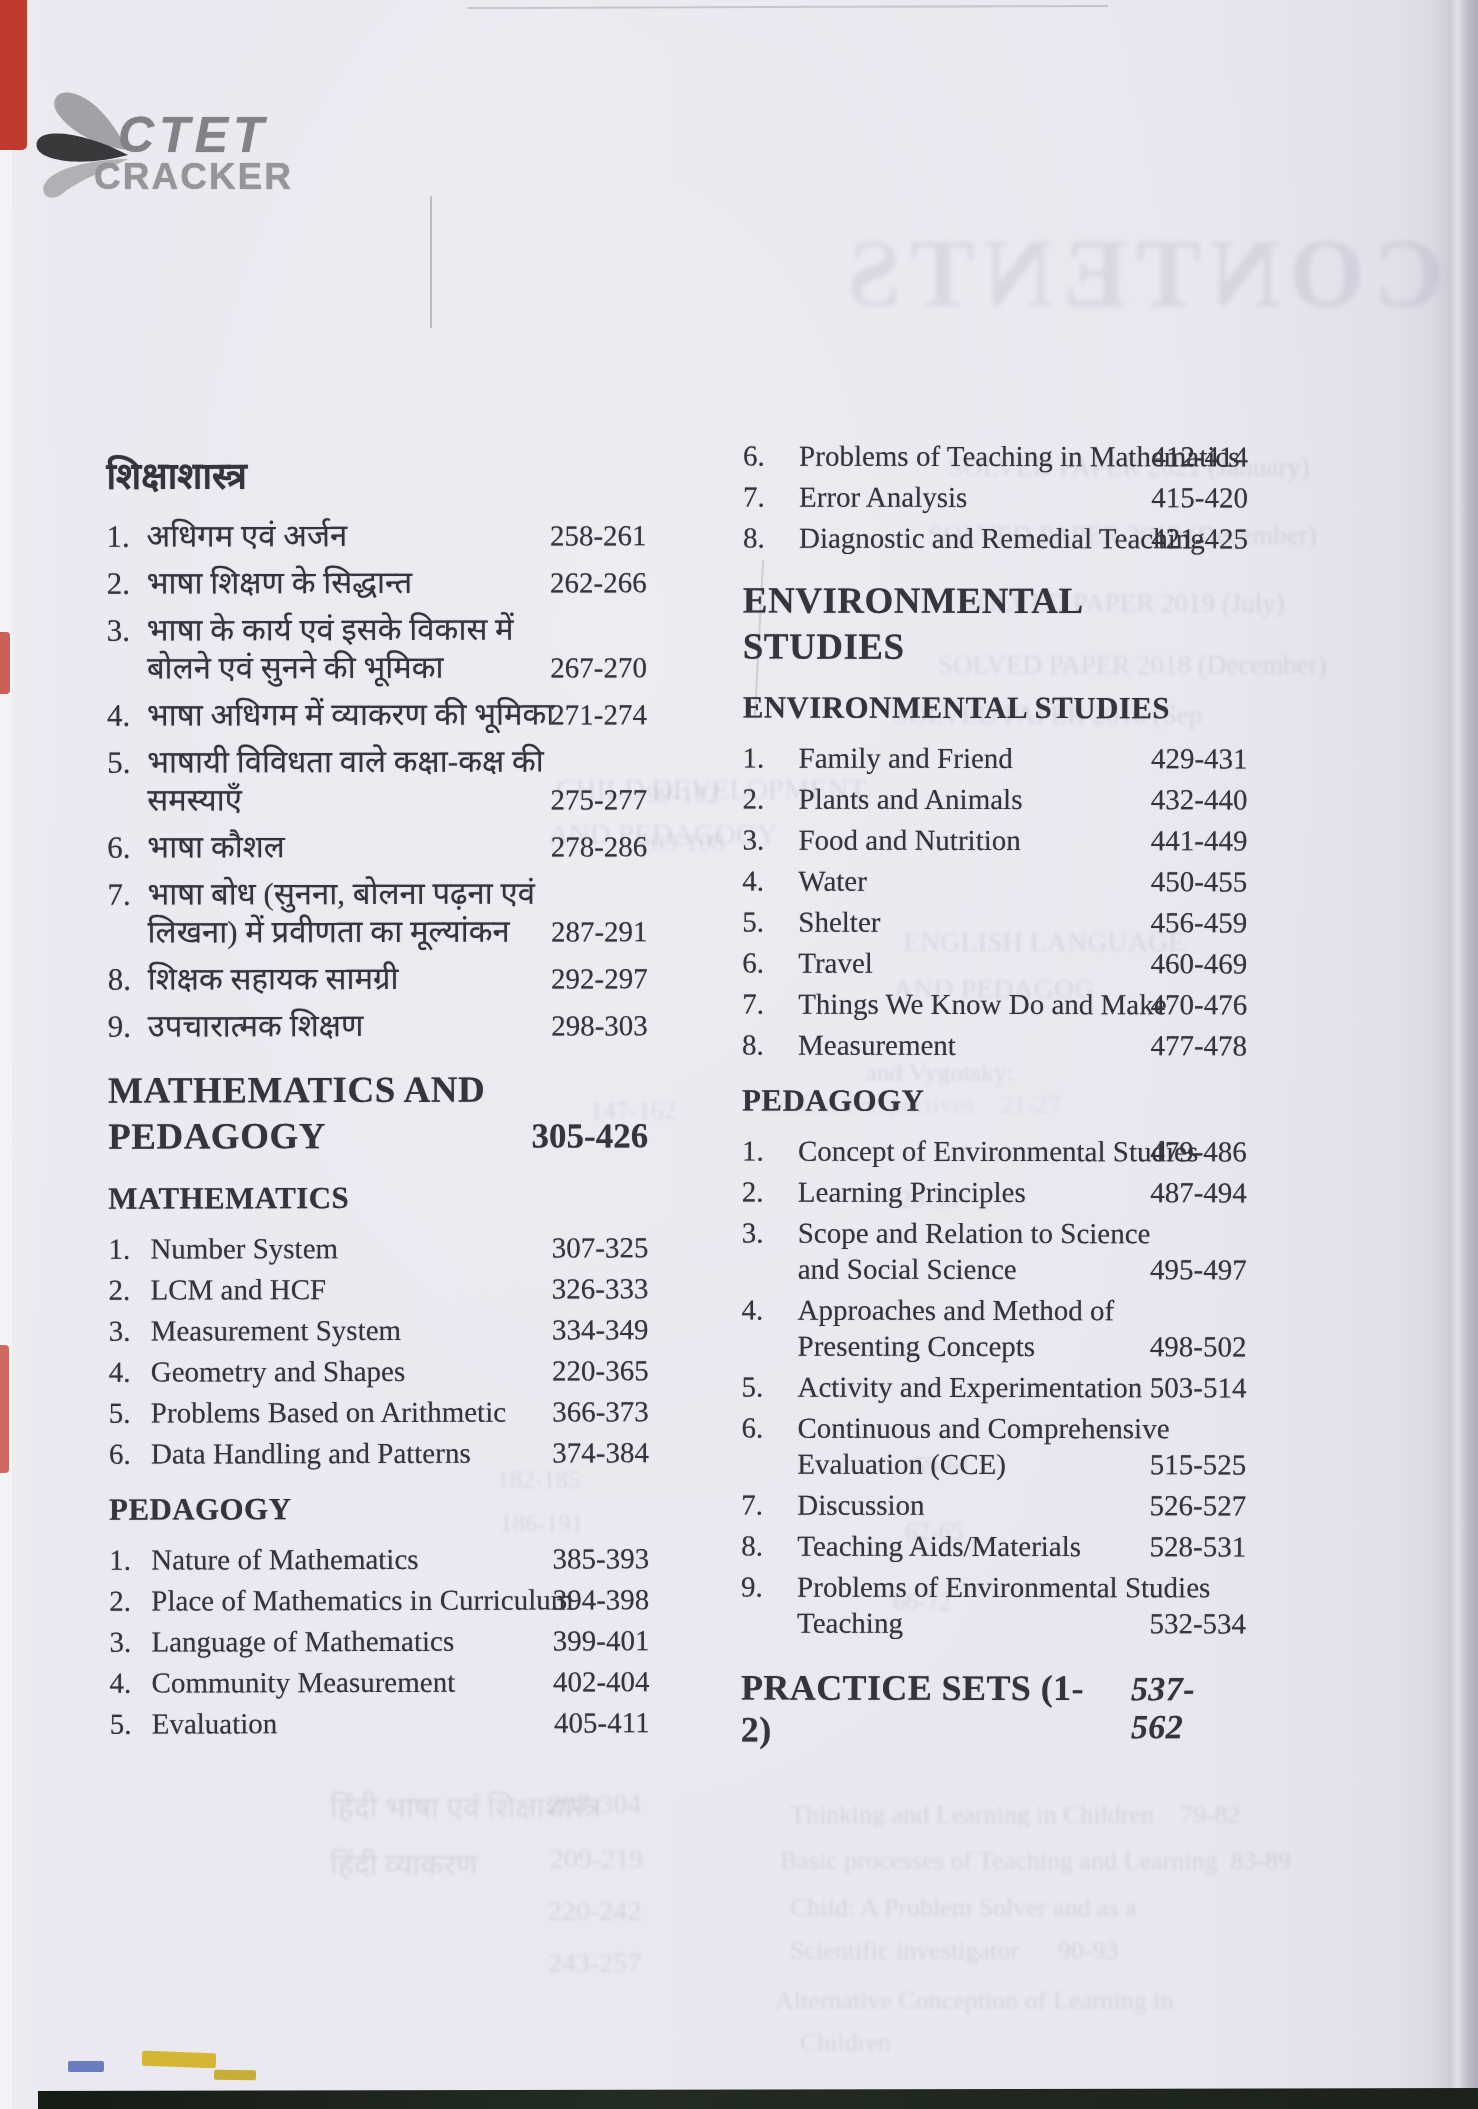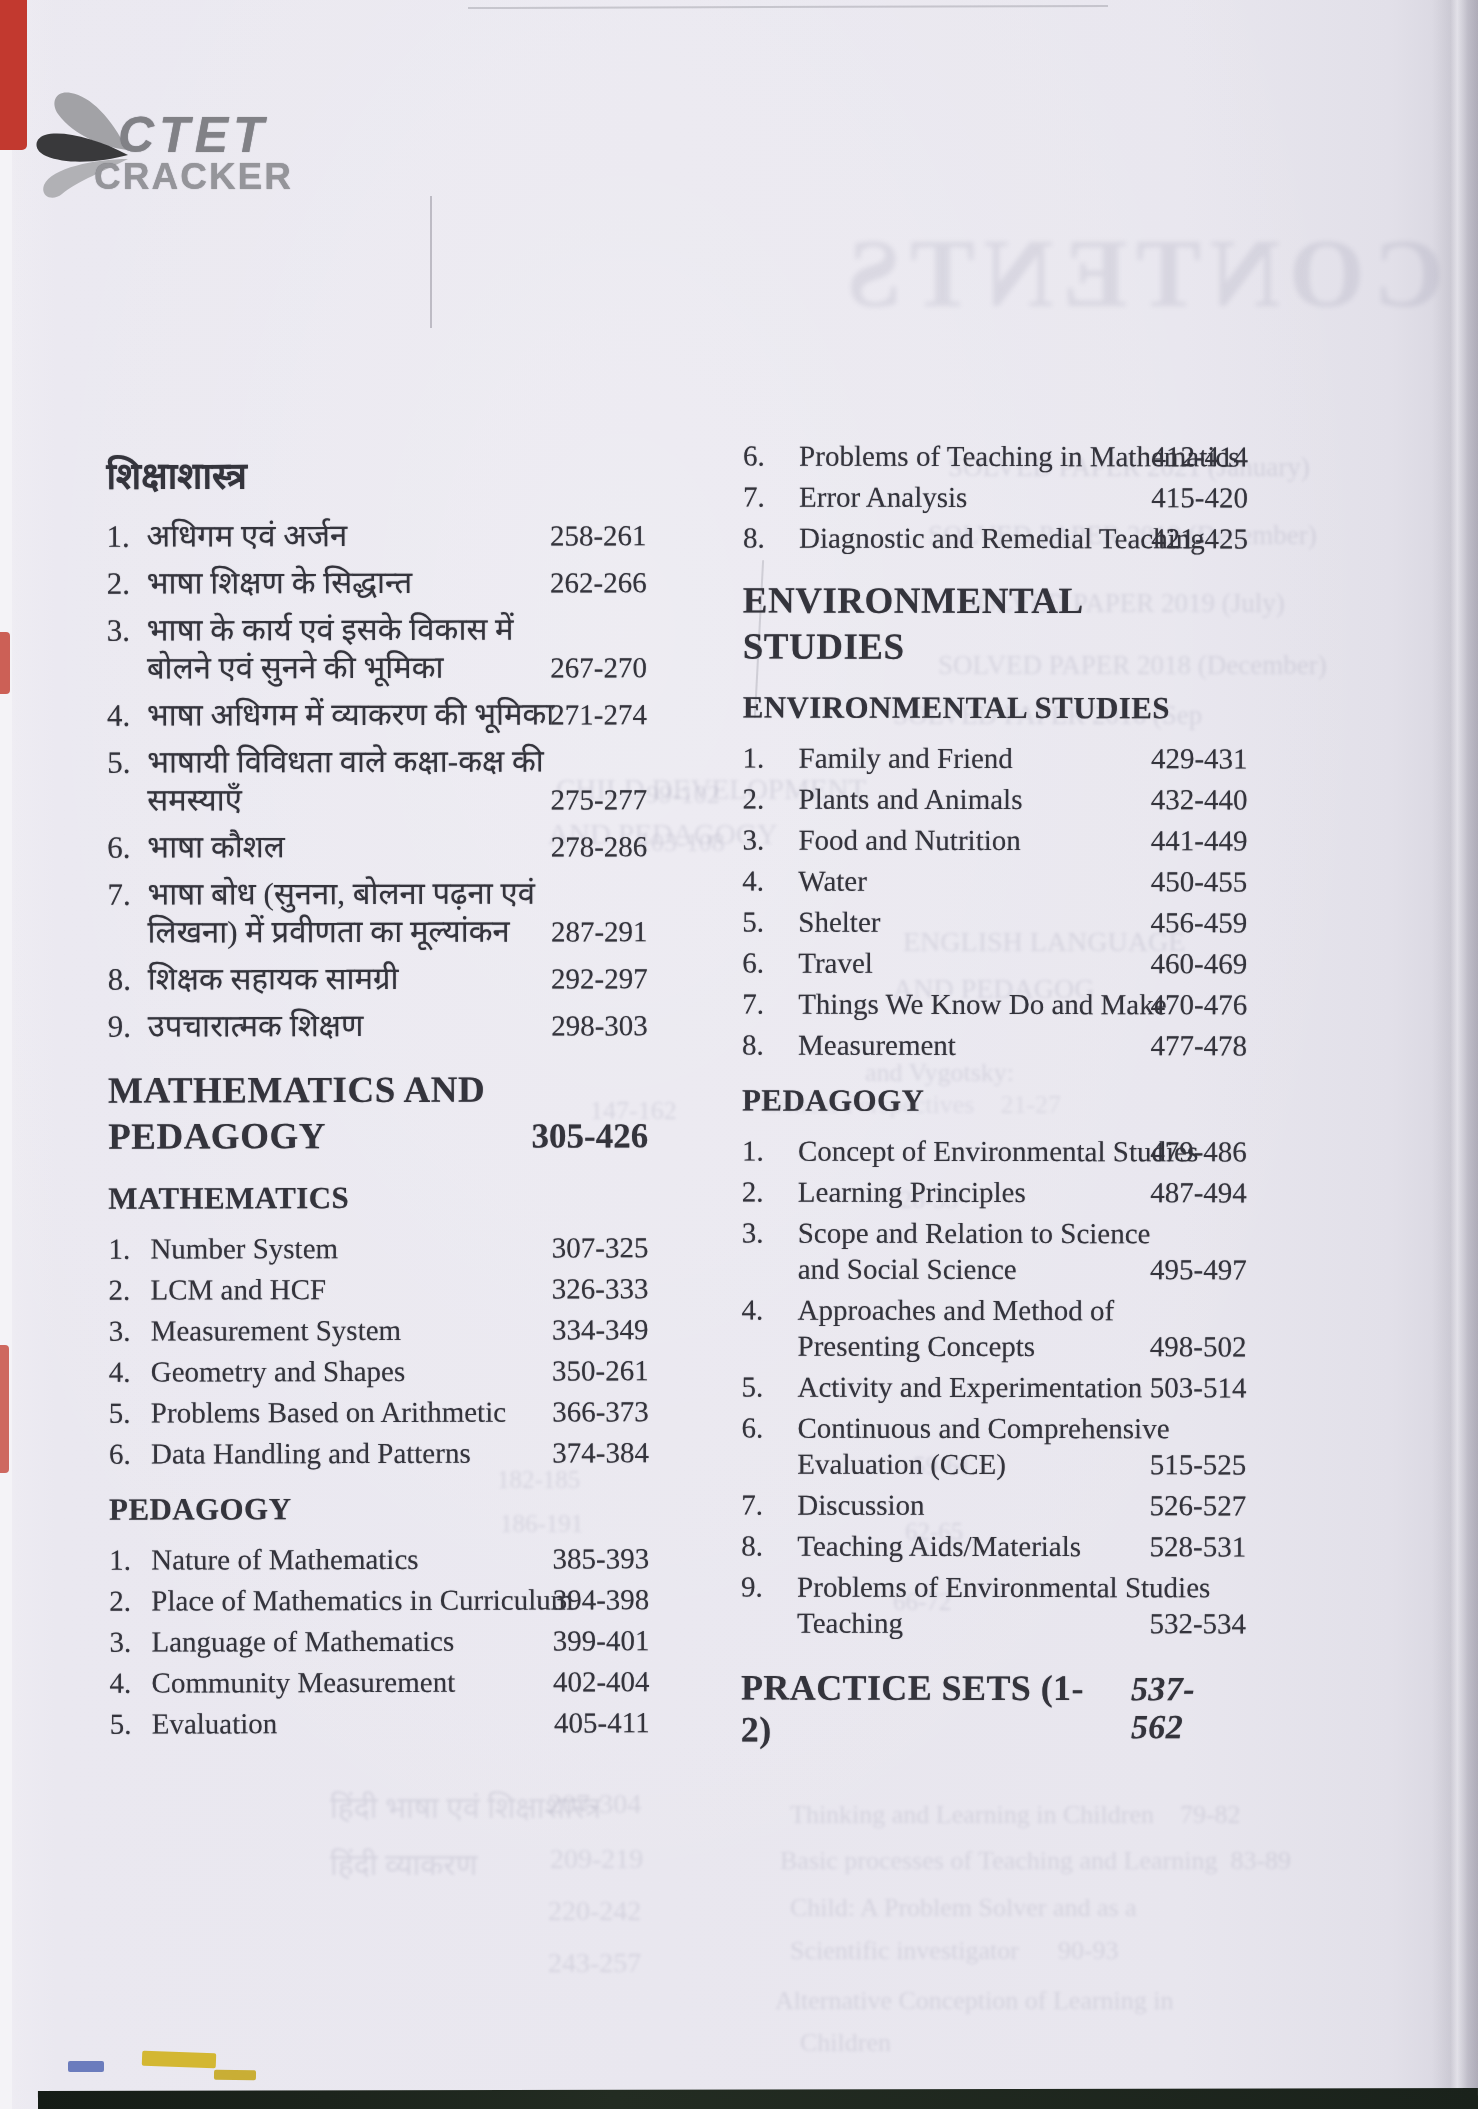--- a/index.html
+++ b/index.html
@@ -241,21 +241,21 @@
           <span class="pages">326-333</span>
         </div>
         <div class="toc-row">
           <span class="num">3.</span>
           <span class="title">Measurement System</span>
           <span class="pages">334-349</span>
         </div>
         <div class="toc-row">
           <span class="num">4.</span>
           <span class="title">Geometry and Shapes</span>
-          <span class="pages">350-261</span>
+          <span class="pages">220-365</span>
         </div>
         <div class="toc-row">
           <span class="num">5.</span>
           <span class="title">Problems Based on Arithmetic</span>
           <span class="pages">366-373</span>
         </div>
         <div class="toc-row">
           <span class="num">6.</span>
           <span class="title">Data Handling and Patterns</span>
           <span class="pages">374-384</span>

